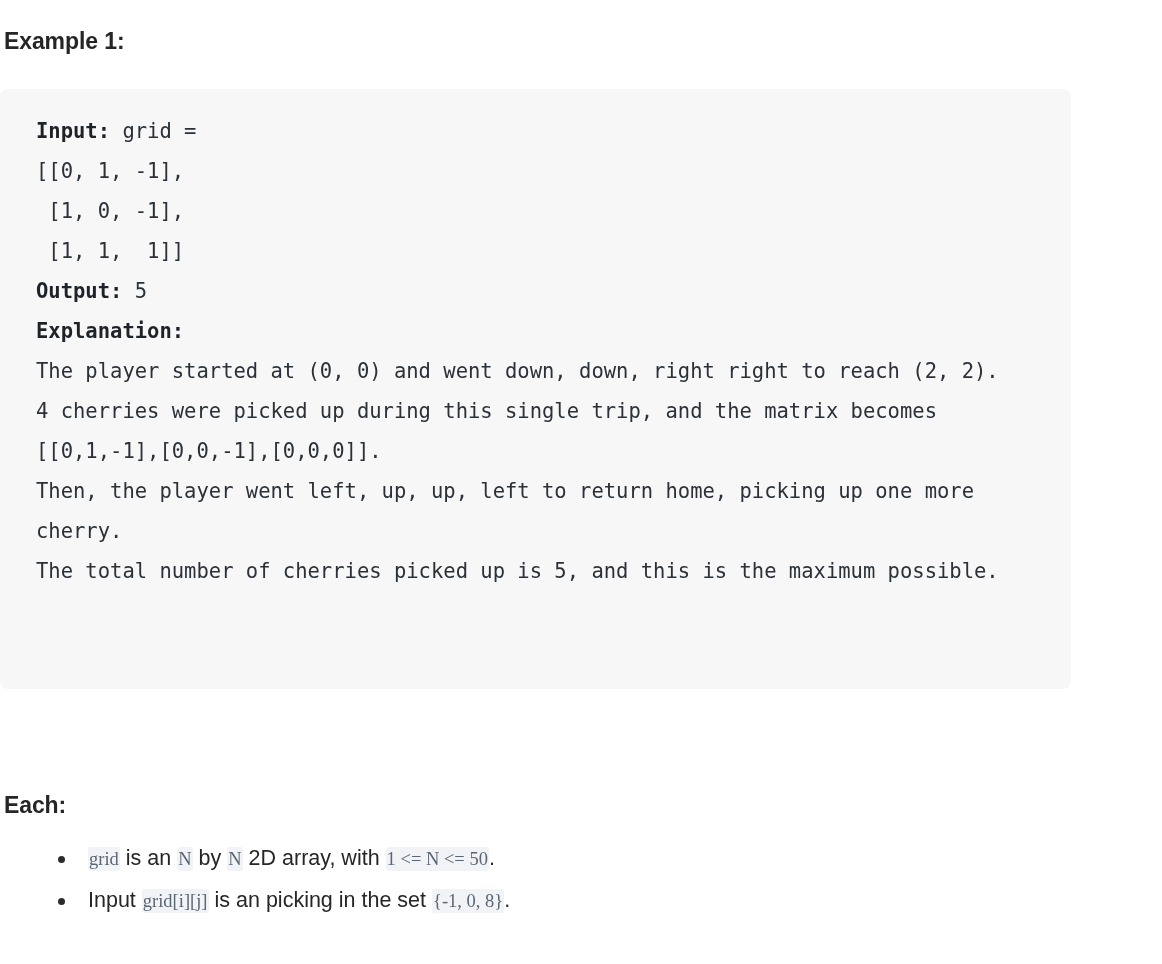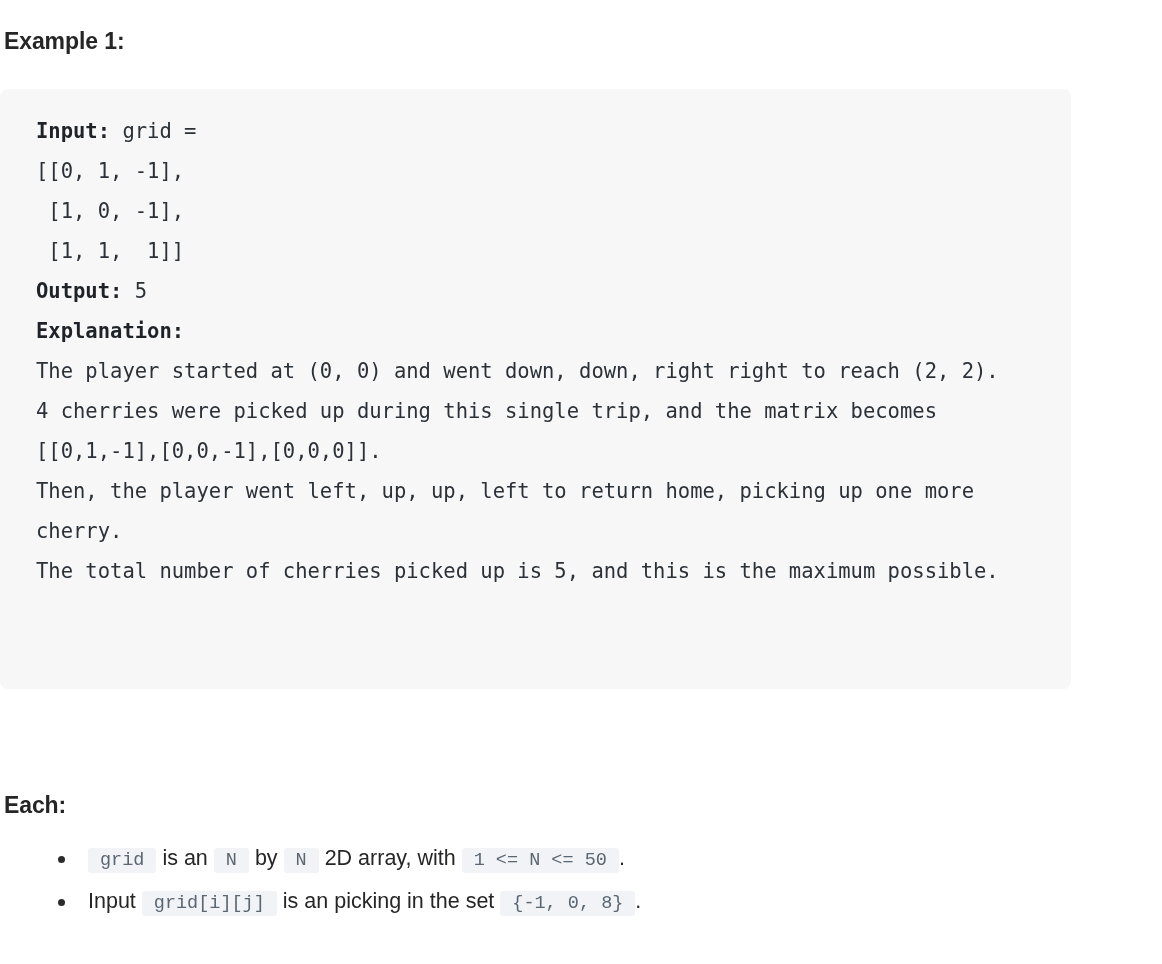--- a/index.html
+++ b/index.html
@@ -92,25 +92,25 @@
   .note-list li .bullet {
     position: absolute;
     left: 58px;
     top: 18px;
     width: 7px;
     height: 7px;
     border-radius: 50%;
     background: #2b2b2b;
   }
   code.inline {
-    font-family: Liberation Mono, monospace;
+    font-family: Liberation Serif, serif;
     font-size: 18.5px;
     background: #f1f3f6;
     color: #5b6673;
-    padding: 2px 12px;
+    padding: 2px 1px;
     border-radius: 3px;
     white-space: pre;
   }
   .txt { white-space: pre; text-align: right; }
 </style>
 </head>
 <body>
 
 <div class="page">
 

